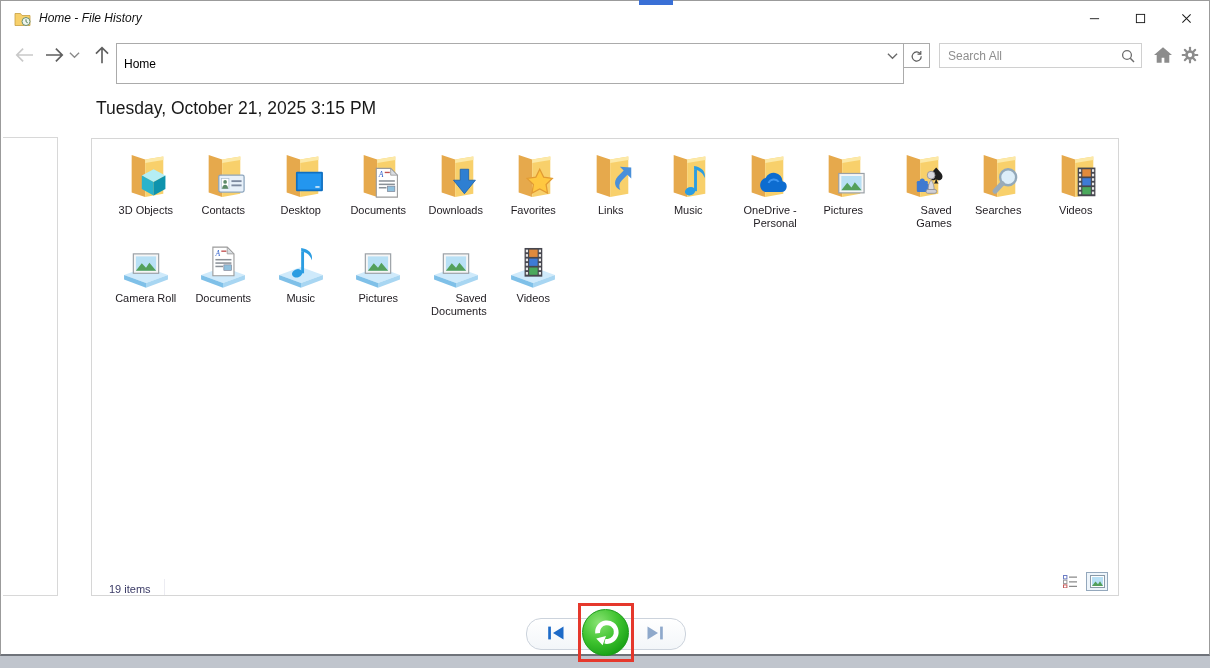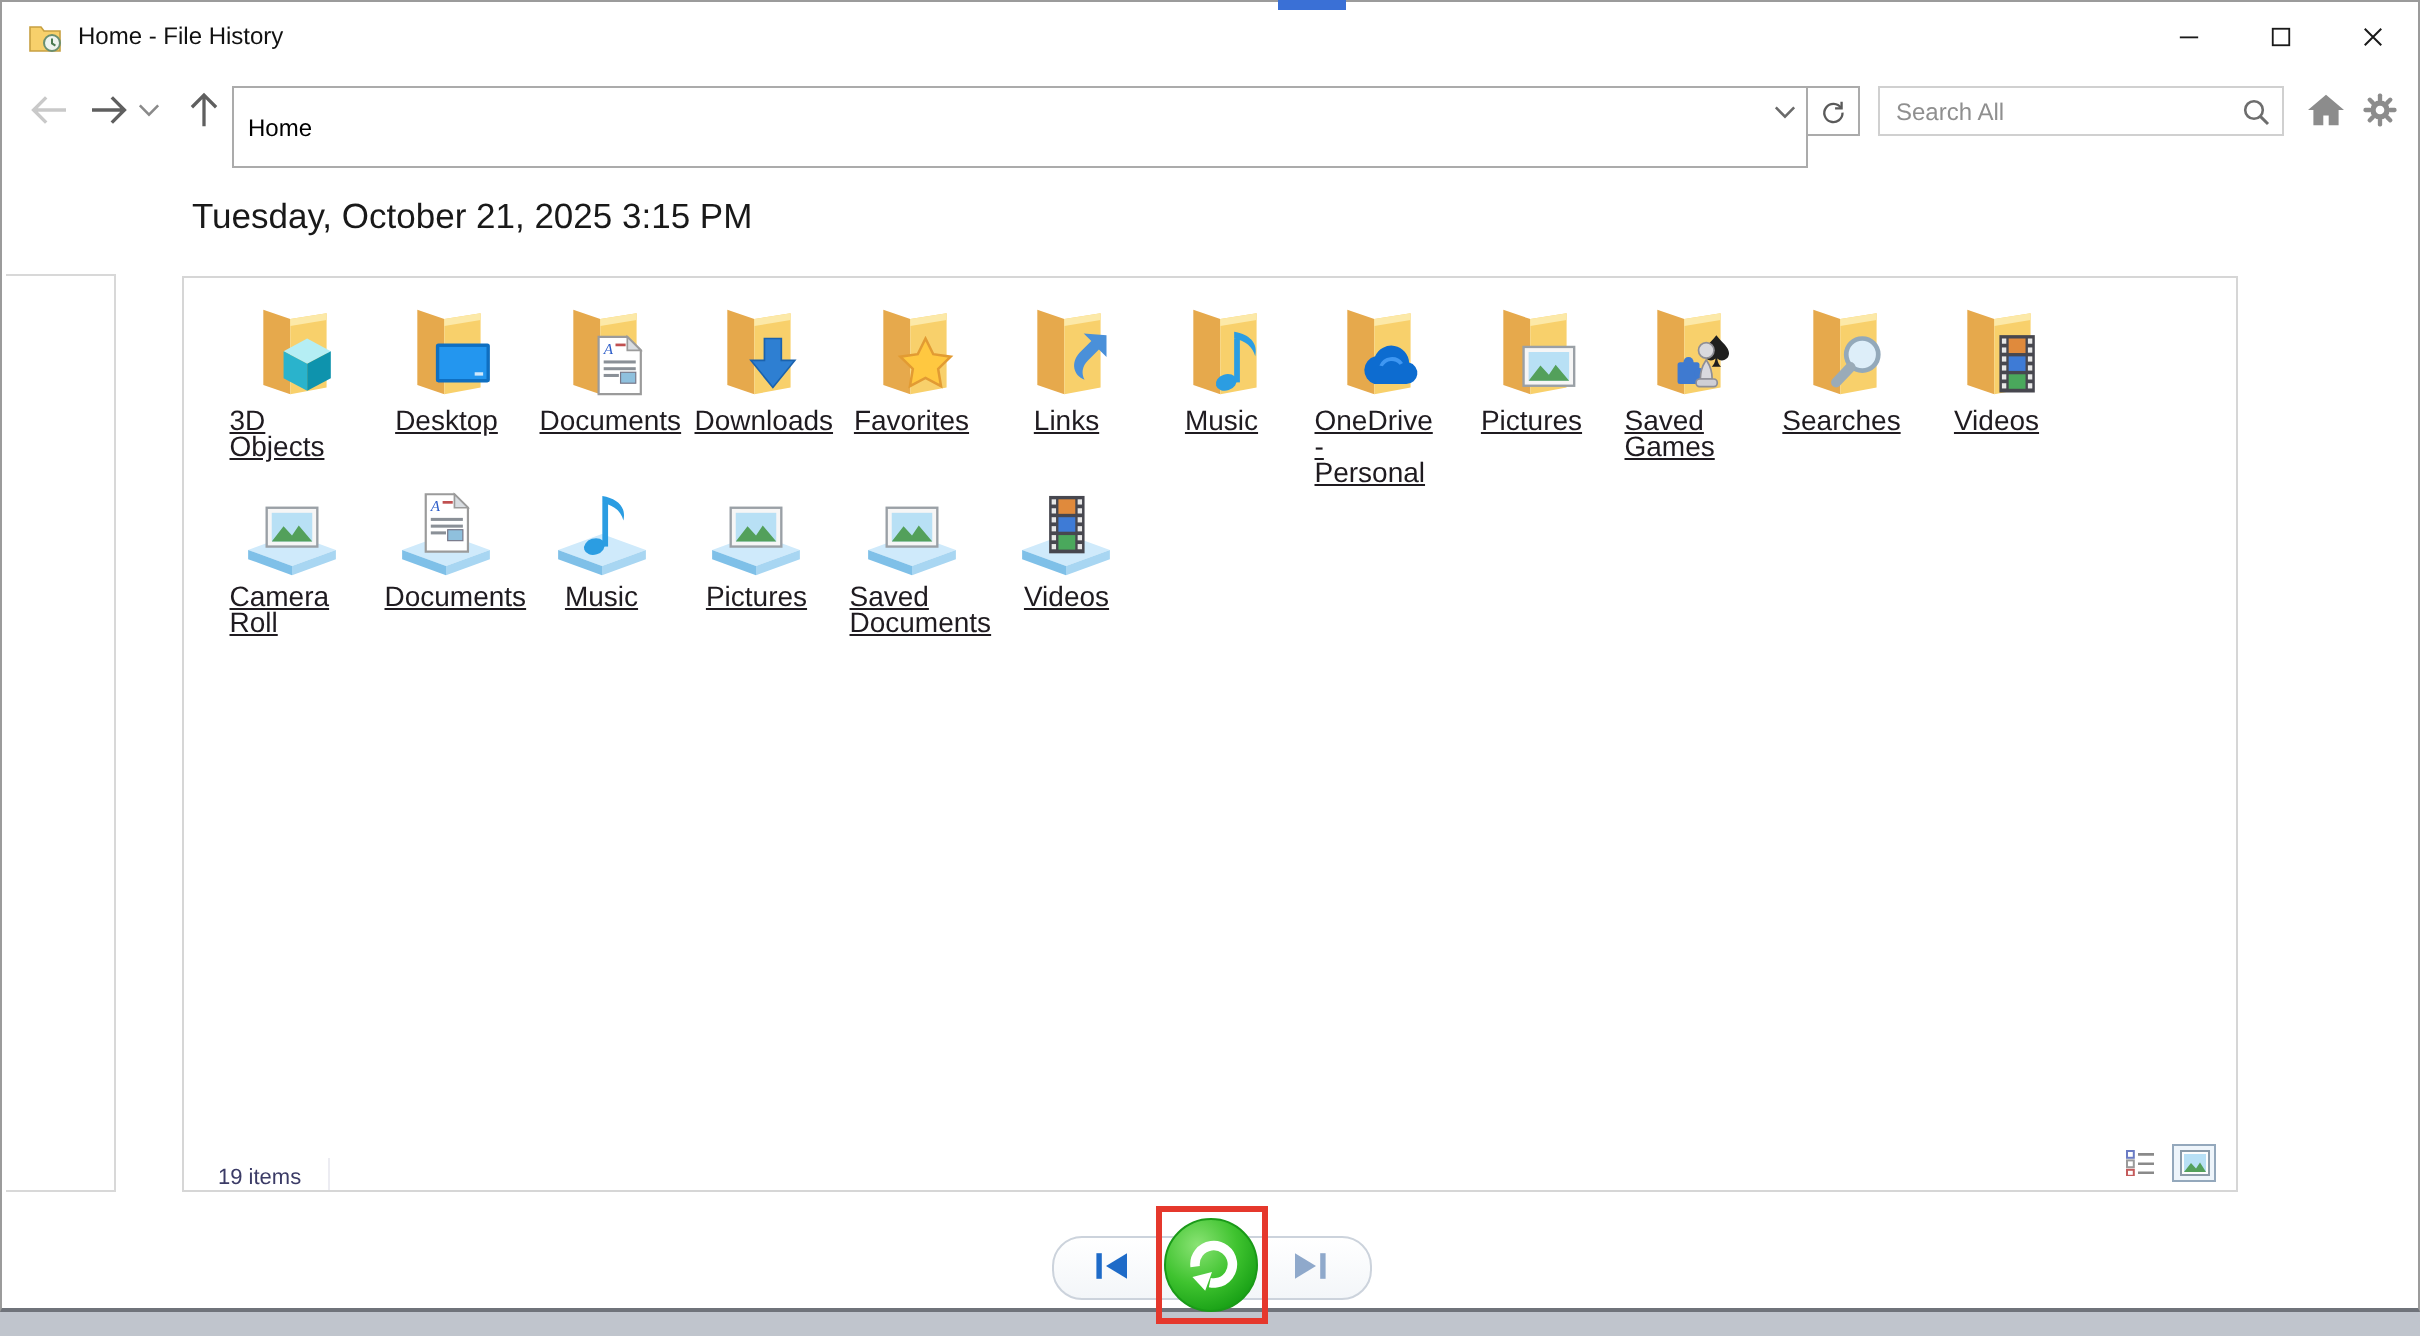--- a/index.html
+++ b/index.html
@@ -11,21 +11,21 @@
   
   .bg-strip{position:absolute;left:0;right:0;bottom:0;height:13px;background:#c0c5cd;}
   
   .window{
     position:absolute;left:0;top:0;width:1208px;height:653px;
     background:#fff;border:1px solid #9b9b9b;border-bottom:2px solid #6f737a;
   }
   .accent-notch{position:absolute;left:638px;top:-1px;width:34px;height:5px;background:#3a70d6;z-index:12;}
   .titlebar{position:absolute;left:0;top:0;right:0;height:34px;background:#fff;}
   .app-ic{position:absolute;left:13px;top:9px;width:17px;height:17px;display:inline-block;}
-  .title{position:absolute;left:38px;top:10px;font-size:12px;color:#111;}
+  .title{position:absolute;left:38px;top:10px;font-size:12px;color:#111;font-style:italic;}
   .caption{position:absolute;right:0;top:0;height:34px;display:flex;}
   .cap-btn{width:46px;height:34px;display:flex;align-items:center;justify-content:center;}
   .cap-btn span{width:11px;height:11px;display:inline-block;}
   
   .toolbar{position:absolute;left:0;top:34px;right:0;height:40px;background:#fff;}
   .nav{position:absolute;display:inline-block;}
   .nav.back{left:13px;top:11px;width:20px;height:18px;color:#c9c9c9;}
   .nav.fwd{left:44px;top:11px;width:20px;height:18px;color:#5f5f5f;}
   .nav.chv{left:68px;top:16px;width:11px;height:8px;color:#8a8a8a;}
   .nav.up{left:92px;top:10px;width:18px;height:19px;color:#5f5f5f;}
@@ -45,21 +45,21 @@
   .snap-header{position:absolute;left:95px;top:97px;display:flex;align-items:baseline;gap:19px;font-size:17.5px;color:#191919;flex-direction:column;}
   .snap-header .sep{color:#3a3a3a;}
   
   .stub{position:absolute;left:2px;top:136px;width:55px;height:459px;background:#fff;border:1px solid #d8d8d8;border-left:none;box-sizing:border-box;}
   
   .panel{position:absolute;left:90px;top:137px;width:1028px;height:458px;background:#fff;border:1px solid #d6d6d6;box-sizing:border-box;}
   .grid-row{display:flex;padding-left:15px;margin-top:10px;height:88px;align-items:flex-start;}
   .grid-row + .grid-row{margin-top:0;}
   .item{width:77.5px;flex:none;display:flex;flex-direction:column;align-items:center;cursor:default;}
   .item .ic{width:54px;height:54px;display:block;}
-  .item .lbl{font-size:14px;line-height:13px;color:#1f1b20;text-align:left;margin-top:1px;max-width:62px;text-decoration:underline;}
+  .item .lbl{font-size:11px;line-height:13px;color:#1f1b20;text-align:right;margin-top:1px;max-width:62px;}
   .statusbar{position:absolute;left:0;right:0;bottom:0;height:27px;display:flex;align-items:flex-end;padding-left:17px;}
   .statusbar .count{font-size:11px;color:#3b3b66;}
   .sb-div{width:1px;height:16px;background:#ececf2;margin-left:13px;}
   .views{position:absolute;right:10px;bottom:4px;display:flex;gap:5px;}
   .vbtn{width:22px;height:19px;display:flex;align-items:center;justify-content:center;box-sizing:border-box;}
   .vbtn span{width:15px;height:13px;display:inline-block;}
   .vbtn.active{border:1px solid #94a8bc;background:#eef5fb;}
   
   .pill{position:absolute;left:525px;top:617px;width:158px;height:30px;border:1px solid #ccd3dc;border-radius:15px;background:linear-gradient(#ffffff,#f3f6f9);z-index:5;}
   .pb{position:absolute;width:21px;height:16px;display:inline-block;z-index:6;}
@@ -203,20 +203,36 @@
               <path d="M31 12.5 L52.5 9 L52.5 53 L31 57 Z" fill="#f8d06b"></path>
               <path d="M31 12.5 L52.5 9 L52.5 13 L31 16.6 Z" fill="#fce9a8"></path>
               <path d="M41 24 L55 31.5 L41 39 L27 31.5 Z" fill="#b5eef4"></path>
               <path d="M27 31.5 L41 39 L41 55 L27 47.5 Z" fill="#2ab3cc"></path>
               <path d="M55 31.5 L41 39 L41 55 L55 47.5 Z" fill="#0e93ad"></path>
             </svg>
           </span>
           <span class="lbl">3D Objects</span>
         </div>
 
+        <div class="item">
+          <span class="ic">
+            <svg viewBox="0 0 64 64">
+              <path d="M15 7 L31 12.5 L31 57 L15 51.5 Z" fill="#e6a94c"></path>
+              <path d="M31 12.5 L52.5 9 L52.5 53 L31 57 Z" fill="#f8d06b"></path>
+              <path d="M31 12.5 L52.5 9 L52.5 13 L31 16.6 Z" fill="#fce9a8"></path>
+              <rect x="27" y="31" width="30" height="20" rx="2" fill="#e8f1fa" stroke="#8da5bd" stroke-width="1.5"></rect>
+              <rect x="30" y="35" width="9" height="12" fill="#fff" stroke="#aabbcc" stroke-width="0.8"></rect>
+              <circle cx="34.5" cy="39" r="2.2" fill="#5c8a68"></circle>
+              <path d="M31 47 c0-3 1.7-4.6 3.5-4.6 s3.5 1.6 3.5 4.6 Z" fill="#5c8a68"></path>
+              <rect x="42" y="37" width="12" height="2.2" fill="#7d8aa0"></rect>
+              <rect x="42" y="42" width="12" height="2.2" fill="#7d8aa0"></rect>
+            </svg>
+          </span>
+          <span class="lbl">Contacts</span>
+        </div>
 
         <div class="item">
           <span class="ic">
             <svg viewBox="0 0 64 64">
               <path d="M15 7 L31 12.5 L31 57 L15 51.5 Z" fill="#e6a94c"></path>
               <path d="M31 12.5 L52.5 9 L52.5 53 L31 57 Z" fill="#f8d06b"></path>
               <path d="M31 12.5 L52.5 9 L52.5 13 L31 16.6 Z" fill="#fce9a8"></path>
               <rect x="26" y="27" width="32" height="23" rx="1.5" fill="#0f6fc1"></rect>
               <rect x="28" y="29" width="28" height="19" fill="#2396ef"></rect>
               <rect x="49" y="44" width="5" height="2" fill="#cfe8fb"></rect>

